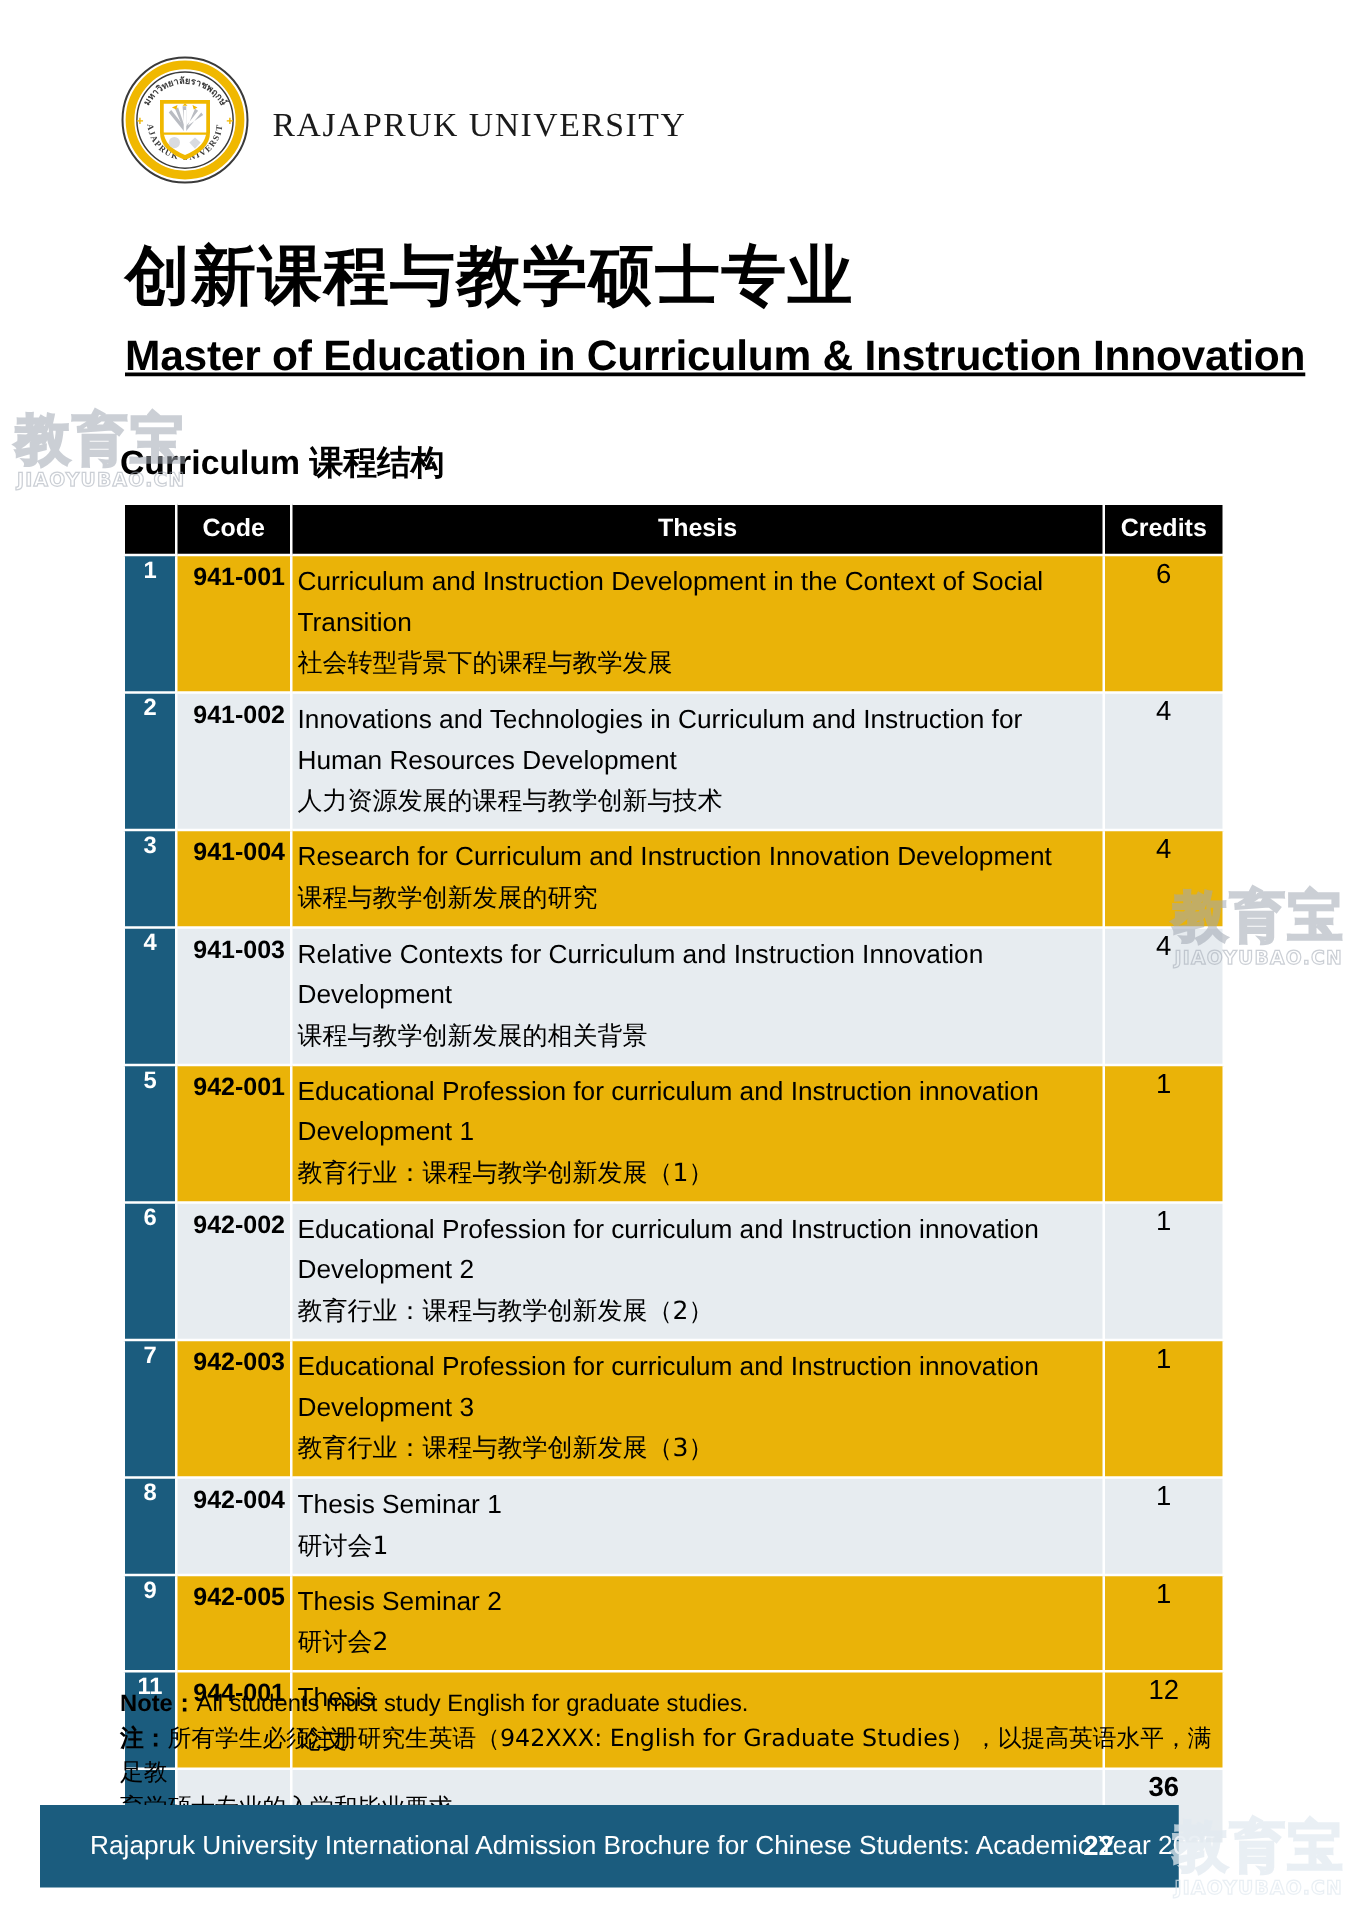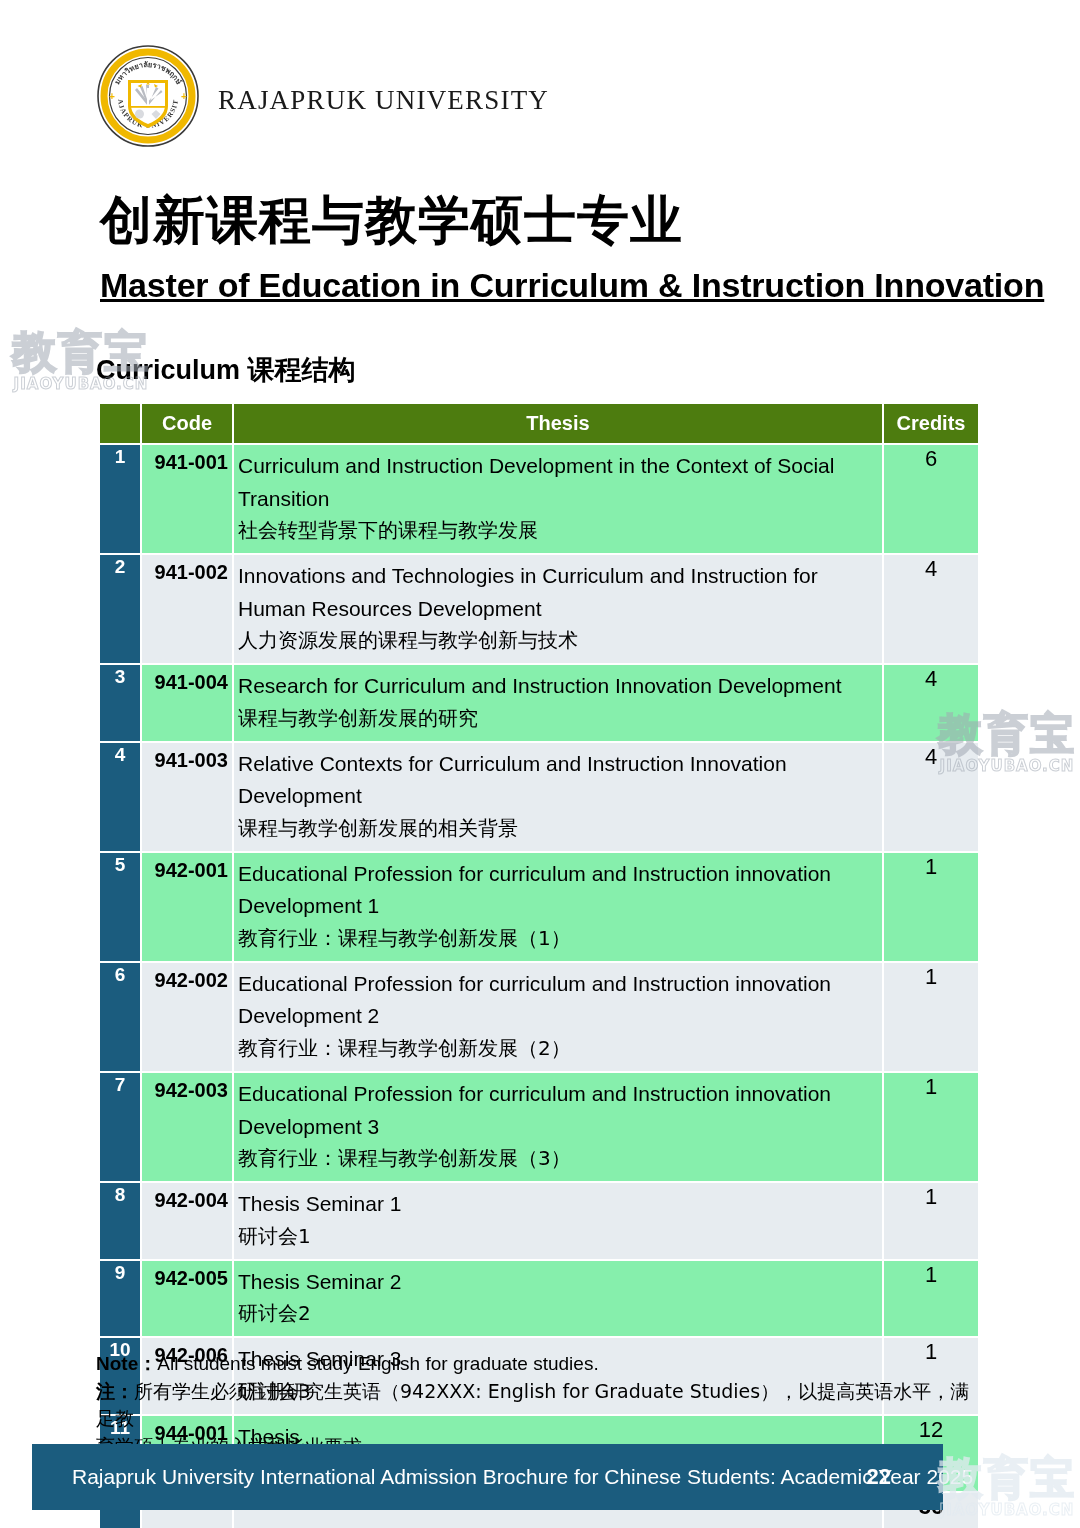--- a/index.html
+++ b/index.html
@@ -77,21 +77,21 @@
     left: 98px;
     top: 402px;
     width: 880px;
   }
   table.curriculum {
     border-collapse: collapse;
     width: 880px;
     table-layout: fixed;
   }
   table.curriculum th {
-    background: #4d7c0f;
+    background: #000000;
     color: #ffffff;
     font-size: 20px;
     font-weight: 700;
     padding: 8px 4px;
     border: 2px solid #ffffff;
     text-align: center;
   }
   table.curriculum td {
     border: 2px solid #ffffff;
     vertical-align: top;
@@ -123,21 +123,21 @@
   }
   td.course .cn {
     font-family: "DejaVu Sans", "Liberation Sans", sans-serif;
     font-size: 20px;
   }
   td.cred {
     font-size: 22px;
     text-align: center;
     vertical-align: middle;
   }
-  tr.odd td.code, tr.odd td.course, tr.odd td.cred { background: #86efac; }
+  tr.odd td.code, tr.odd td.course, tr.odd td.cred { background: #eab308; }
   tr.even td.code, tr.even td.course, tr.even td.cred { background: #e7ecf0; }
   tr.total td.code, tr.total td.course, tr.total td.cred { background: #e7ecf0; }
   tr.total td.cred { font-weight: 700; font-size: 22px; }
   tr.total td.idx { background: #1b5c7e; }
   tr.total td.code, tr.total td.course { height: 46px; }
 
   
   .note {
     position: absolute;
     left: 96px;
@@ -349,29 +349,20 @@
         </tr>
         <tr class="odd">
           <td class="idx">9</td>
           <td class="code">942-005</td>
           <td class="course">
             <div>Thesis Seminar 2</div>
             <div class="cn">研讨会2</div>
           </td>
           <td class="cred">1</td>
         </tr>
-        <tr class="even">
-          <td class="idx">10</td>
-          <td class="code">942-006</td>
-          <td class="course">
-            <div>Thesis Seminar 3</div>
-            <div class="cn">研讨会3</div>
-          </td>
-          <td class="cred">1</td>
-        </tr>
         <tr class="odd">
           <td class="idx">11</td>
           <td class="code">944-001</td>
           <td class="course">
             <div>Thesis</div>
             <div class="cn">论文</div>
           </td>
           <td class="cred">12</td>
         </tr>
         <tr class="total">

